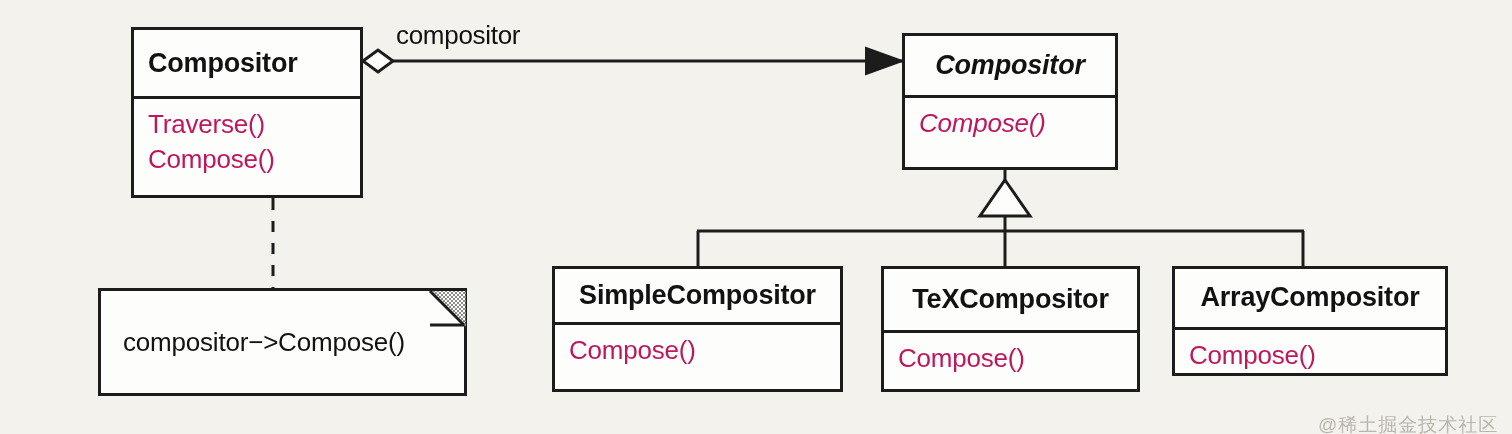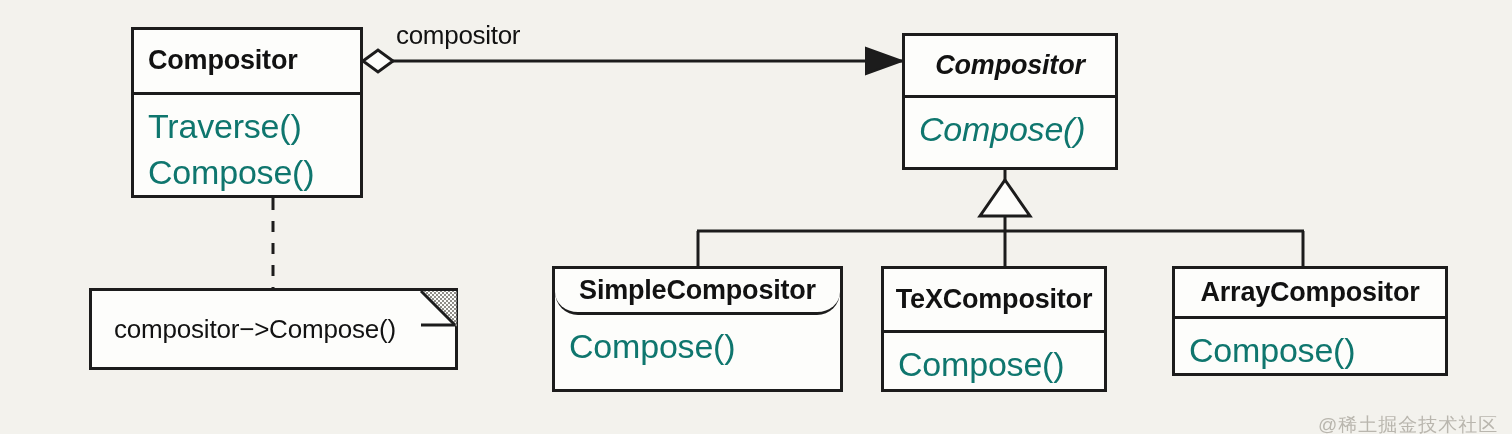--- a/index.html
+++ b/index.html
@@ -45,22 +45,22 @@
     font-size: 27px;
     color: #121212;
     letter-spacing: -0.2px;
     white-space: nowrap;
   }
   .uml-name.center { justify-content: center; padding: 0 10px; }
   .uml-ops {
     box-sizing: border-box;
     flex: 1 1 auto;
     padding: 8px 14px 0 14px;
-    font-size: 34px;
-    color: #0f766e;
+    font-size: 26px;
+    color: #be185d;
     letter-spacing: -0.2px;
   }
   .uml-op {
     white-space: nowrap;
     line-height: 1.36;
     position: relative;
   }
   .abstract .uml-name,
   .abstract .uml-ops { font-style: italic; }
 
@@ -151,48 +151,48 @@
   </svg>
 
   <div class="uml-class" style="left:131px; top:27px; width:232px; height:171px;">
     <div class="uml-name" style="height:69px;">Compositor</div>
     <div class="uml-ops">
       <div class="uml-op">Traverse()</div>
       <div class="uml-op">Compose()</div>
     </div>
   </div>
 
-  <div class="uml-note" style="left:89px; top:288px; width:369px; height:82px;">
+  <div class="uml-note" style="left:98px; top:288px; width:369px; height:108px;">
     <span>compositor−&gt;Compose()</span>
     <svg class="note-fold" viewBox="0 0 40 40" xmlns="http://www.w3.org/2000/svg">
       <polygon points="3,3 40,3 40,40" fill="url(#foldHatch)"></polygon>
       <polygon points="3,3 37,37 3,37" fill="#fdfdfb"></polygon>
       <polyline points="3,3 37,37" fill="none" stroke="#1c1c1c" stroke-width="3"></polyline>
       <polyline points="3,37 37,37" fill="none" stroke="#1c1c1c" stroke-width="3"></polyline>
       <polyline points="40,3 40,40" fill="none" stroke="#1c1c1c" stroke-width="3"></polyline>
     </svg>
   </div>
 
   <div class="edge-label" style="left:396px; top:20px;">compositor</div>
 
   <div class="uml-class abstract" style="left:902px; top:33px; width:216px; height:137px;">
     <div class="uml-name center" style="height:62px;">Compositor</div>
     <div class="uml-ops">
       <div class="uml-op">Compose()</div>
     </div>
   </div>
 
   <div class="uml-class" style="left:552px; top:266px; width:291px; height:126px;">
-    <div class="uml-name center" style="height:46px;border-radius:24px;">SimpleCompositor</div>
-    <div class="uml-ops">
-      <div class="uml-op">Compose()</div>
-    </div>
-  </div>
-
-  <div class="uml-class" style="left:881px; top:266px; width:226px; height:126px;">
+    <div class="uml-name center" style="height:56px;">SimpleCompositor</div>
+    <div class="uml-ops">
+      <div class="uml-op">Compose()</div>
+    </div>
+  </div>
+
+  <div class="uml-class" style="left:881px; top:266px; width:259px; height:126px;">
     <div class="uml-name center" style="height:64px;">TeXCompositor</div>
     <div class="uml-ops">
       <div class="uml-op">Compose()</div>
     </div>
   </div>
 
   <div class="uml-class" style="left:1172px; top:266px; width:276px; height:110px;">
     <div class="uml-name center" style="height:64px;">ArrayCompositor</div>
     <div class="uml-ops">
       <div class="uml-op">Compose()</div>

